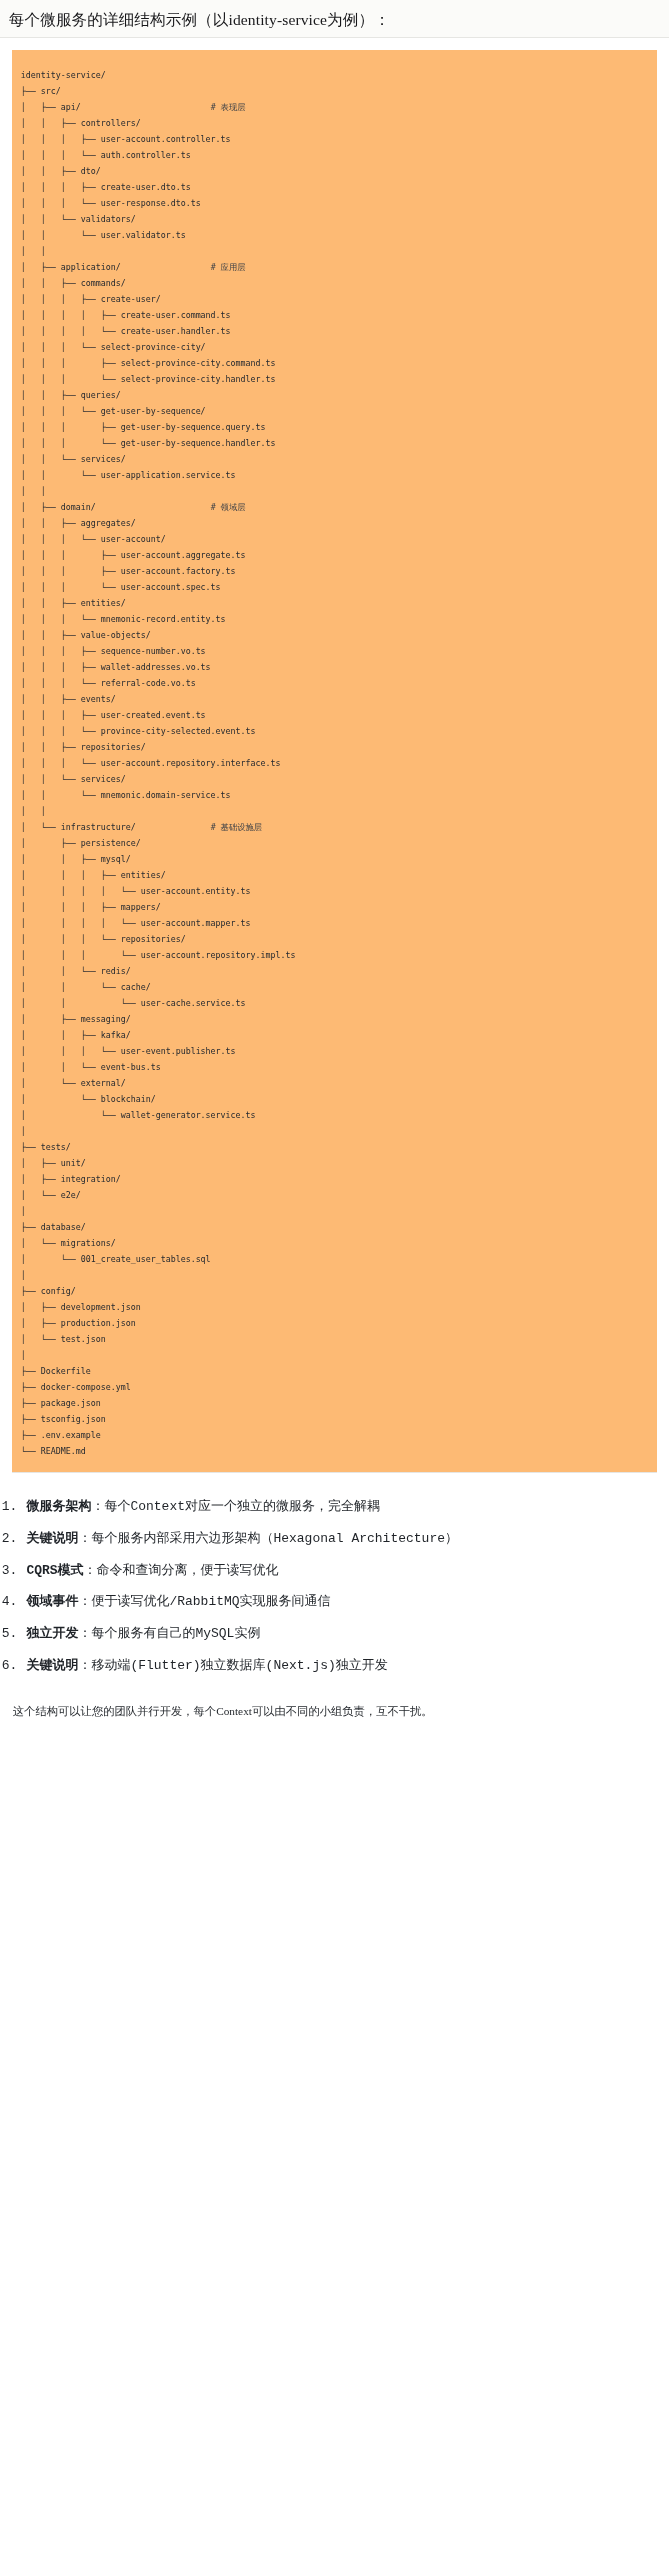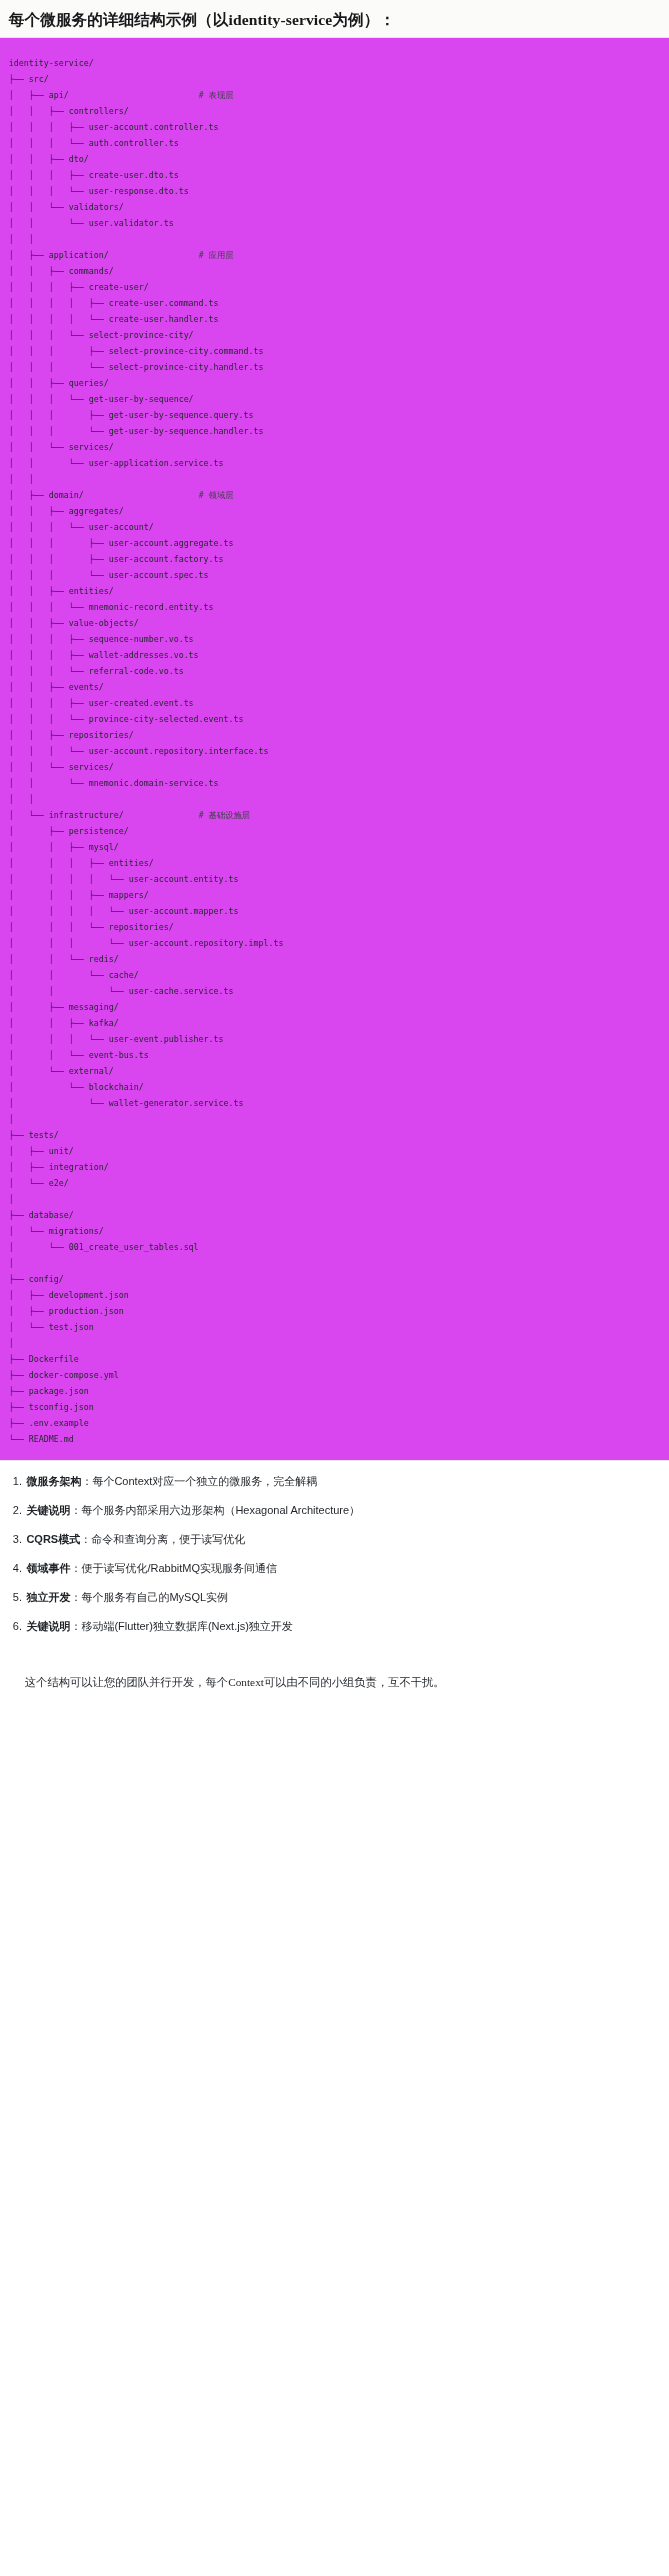--- a/index.html
+++ b/index.html
@@ -15,36 +15,36 @@
   }
   .page {
     width: 669px;
     box-sizing: border-box;
     background: #ffffff;
   }
 
   
   .doc-title {
     font-family: "Liberation Serif", "DejaVu Serif", serif;
-    font-weight: bold;
+    font-weight: normal;
     font-size: 15.6px;
     line-height: 1.35;
     color: #18181b;
     padding: 8.8px 8.8px 7.5px 8.8px;
     margin: 0;
     border-bottom: 0.6px solid #e6e6e3;
     background: #fbfbf9;
     letter-spacing: 0.1px;
   }
 
   
   .tree-block {
-    background: #d946ef;
+    background: #fdba74;
     padding: 16.3px 8.8px 13.8px 8.8px;
-    margin: 0;
+    margin: 12px;
     border-bottom: 0.6px solid #e6e6e3;
   }
   pre.tree {
     margin: 0;
     font-family: "DejaVu Sans Mono", "Liberation Mono", monospace;
     font-size: 8.3px;
     line-height: 16px;
     color: #24292f;
     white-space: pre;
     tab-size: 4;
@@ -63,22 +63,22 @@
     font-weight: bold;
     font-size: 12.5px;
     color: #18181b;
     margin: 0 0 11.3px 0;
     letter-spacing: 0.1px;
   }
   ol.key-list {
     margin: 0 0 5px 0;
     padding: 0 0 0 16.3px;
     list-style: decimal;
-    font-family: Liberation Sans, sans-serif;
-    font-size: 11px;
+    font-family: Liberation Mono, monospace;
+    font-size: 13px;
     color: #1f2328;
   }
   ol.key-list li {
     margin: 0 0 13px 0;
     line-height: 1.45;
     padding-left: 1.3px;
   }
   ol.key-list li .k-term {
     font-weight: bold;
   }
@@ -87,21 +87,21 @@
   }
   ol.key-list li .k-desc {
     font-weight: normal;
   }
   .closing {
     font-family: "Liberation Serif", "DejaVu Serif", serif;
     font-size: 11.3px;
     line-height: 1.5;
     color: #1f2328;
     padding: 5px 8.8px 16.3px 8.8px;
-    margin: 16px;
+    margin: 4px;
   }
 </style>
 </head>
 <body>
 
 <div class="page">
 
   <h1 class="doc-title">每个微服务的详细结构示例（以identity-service为例）：</h1>
 
   <div class="tree-block">

